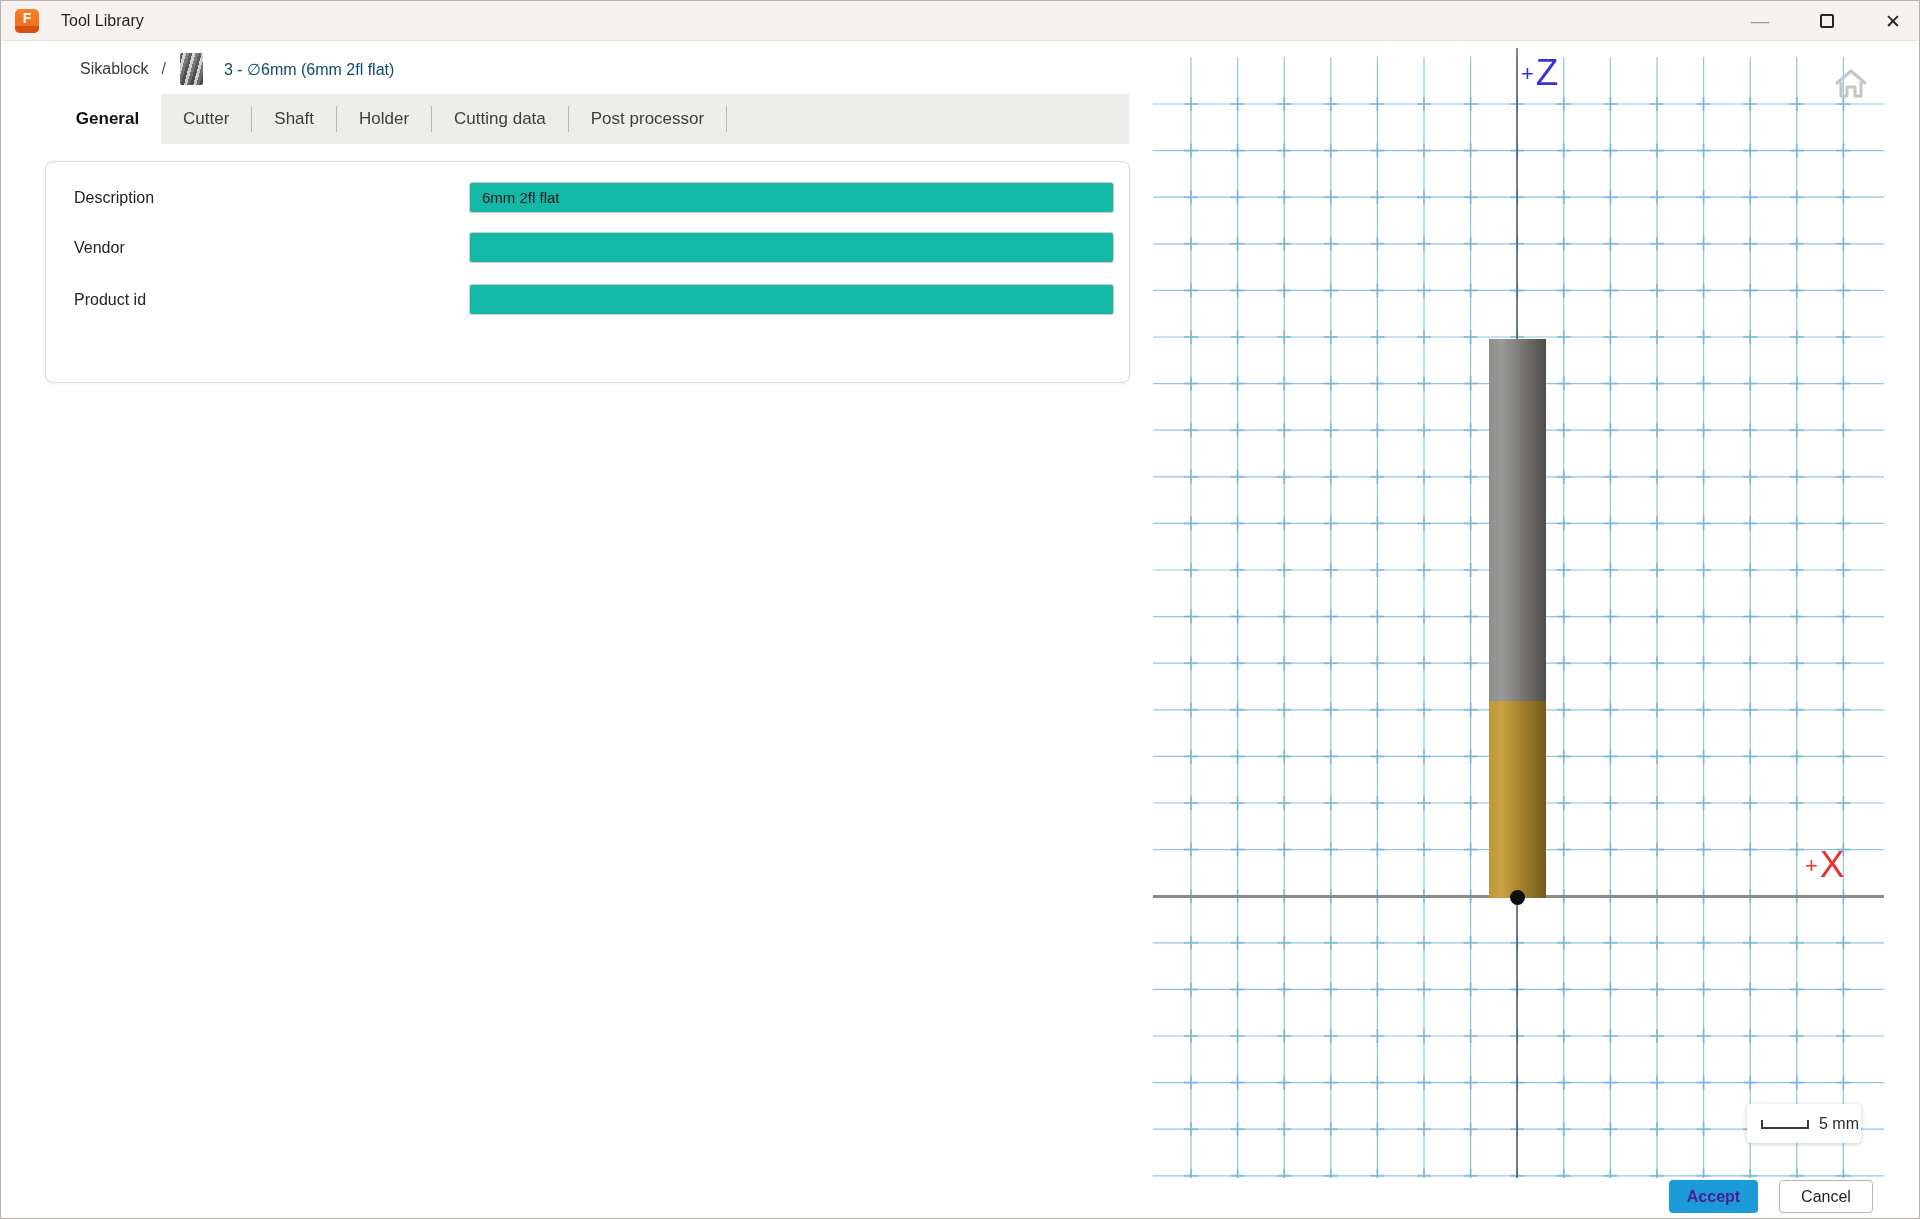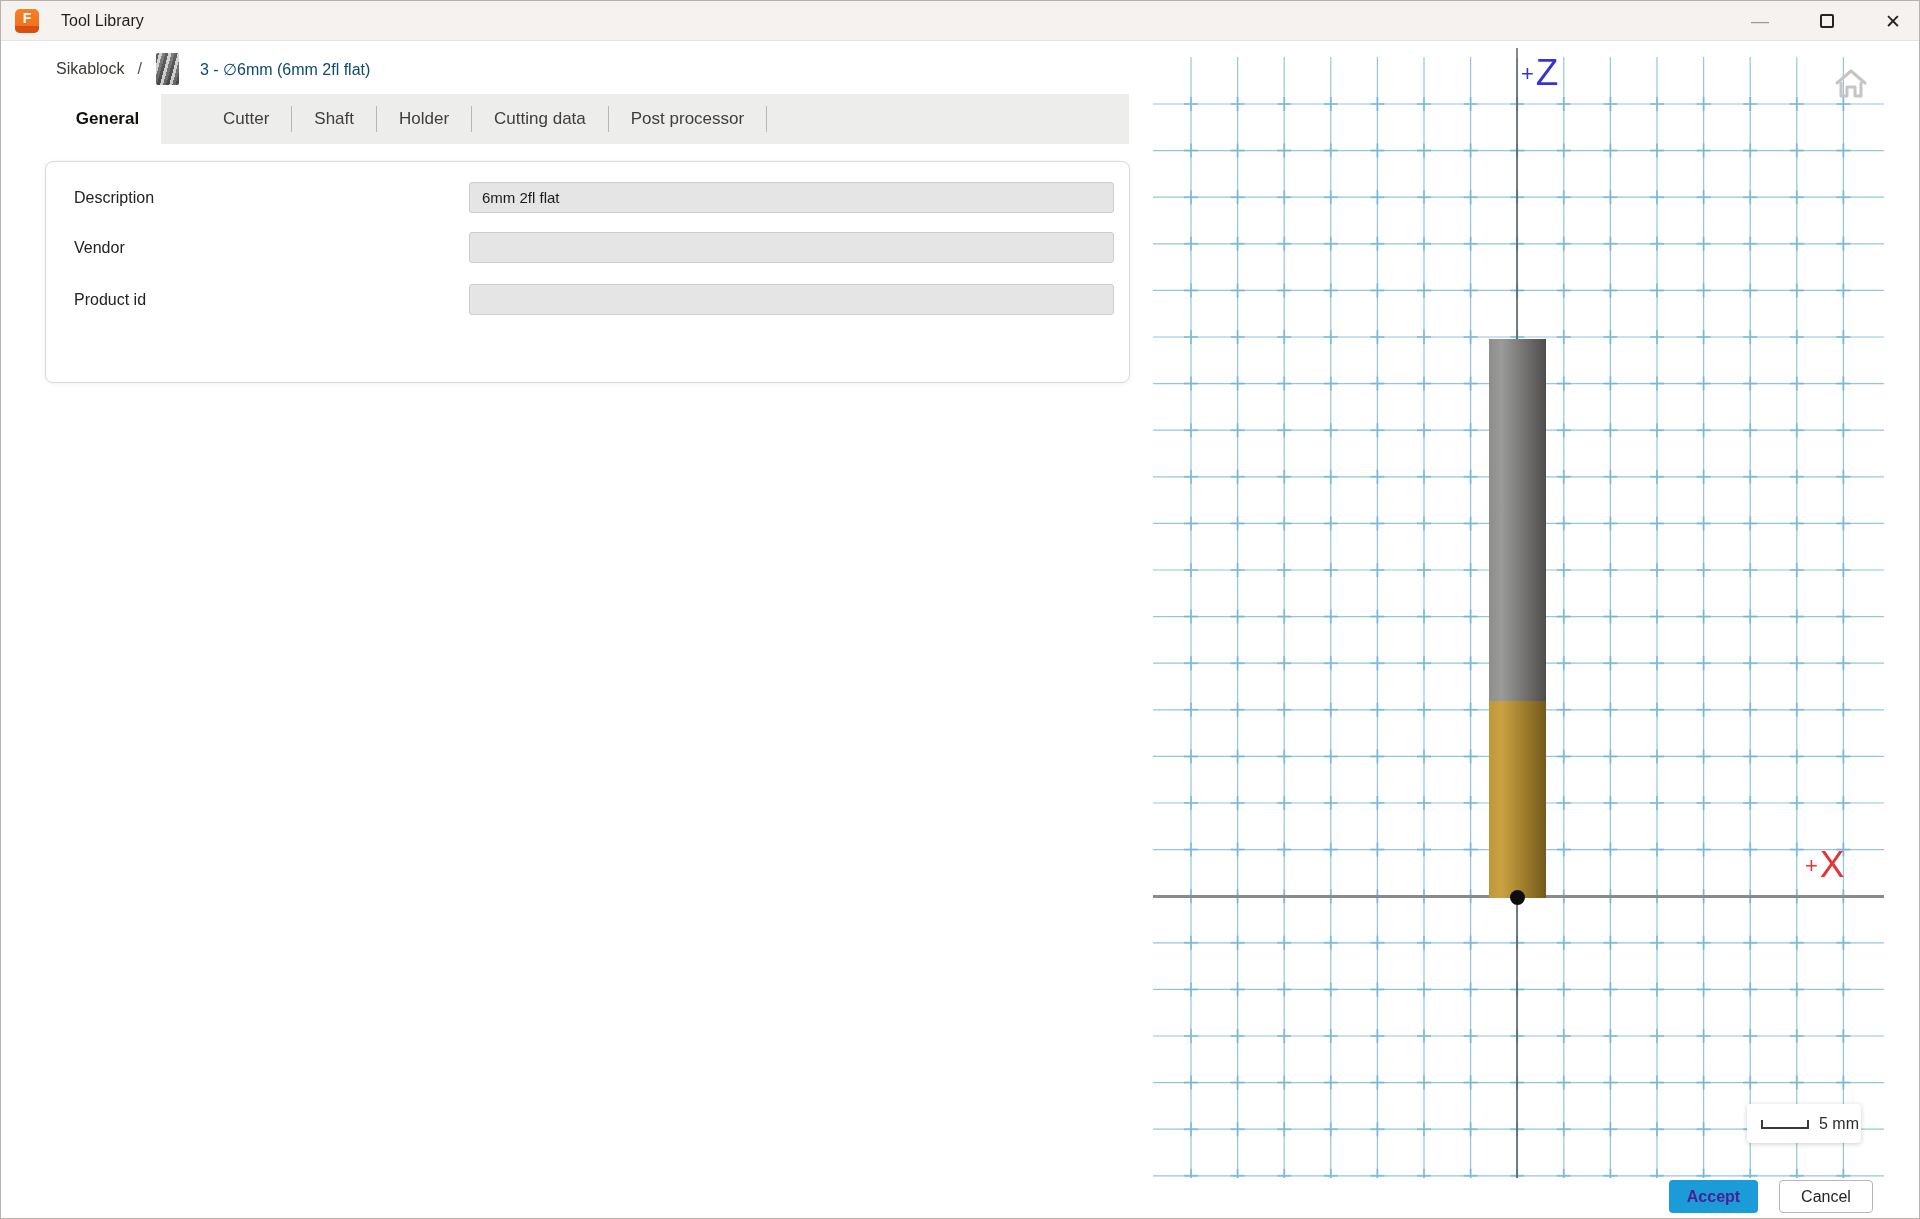--- a/index.html
+++ b/index.html
@@ -13,39 +13,39 @@
   .app-icon .strip { position:absolute; bottom:0; left:0; width:100%; height:7px; background:#d84f10; }
   .win-title { position:absolute; left:48px; top:0; height:40px; line-height:40px; font-size:16px; color:#211e1c;margin-left:12px; }
   .win-btn { position:absolute; top:0; width:46px; height:40px; display:flex; align-items:center; justify-content:center; cursor:default; }
   .btn-min { left:1736px; color:#9a9794; font-size:18px; }
   .btn-max { left:1803px; }
   .btn-max .sq { width:14px; height:14px; border:2px solid #262422; border-radius:2px; }
   .btn-close { left:1869px; color:#262422; font-size:19px; }
 
   
   .breadcrumb { position:absolute; left:55px; top:50px; height:36px; display:flex; align-items:center; font-size:16px; color:#3c3935; }
-  .crumb-lib { color:#3c3935; }
+  .crumb-lib { color:#3c3935;margin-left:24px; }
   .crumb-sep { margin:0 14px 0 13px; color:#55524e; }
   .tool-thumb { width:23px; height:32px; margin-right:21px; border-radius:2px;
     background:
       repeating-linear-gradient(105deg, rgba(40,40,40,.55) 0 3px, rgba(225,225,225,.8) 3px 6px, rgba(95,95,95,.55) 6px 9px),
       linear-gradient(180deg,#a8a8a8,#6e6e6e); }
   .crumb-tool { color:#0c4a6e; }
 
   
   .tab-general { position:absolute; left:53px; top:93px; width:107px; height:50px; background:#fff; display:flex; align-items:center; justify-content:center; font-size:17px; font-weight:bold; color:#14120f; }
-  .tab-strip { position:absolute; left:160px; top:93px; width:968px; height:50px; background:#ededec; display:flex; align-items:center;padding-left:40px; }
+  .tab-strip { position:absolute; left:160px; top:93px; width:968px; height:50px; background:#ededec; display:flex; align-items:center; }
   .tab { padding:0 22px; font-size:17px; color:#403d3a; height:50px; display:flex; align-items:center; cursor:default; }
   .tab-sep { width:1px; height:26px; background:#b9b6b3; }
 
   
   .card { position:absolute; left:44px; top:160px; width:1085px; height:222px; background:#fff; border:1px solid #dcd9d6; border-radius:8px; box-shadow:0 1px 5px rgba(0,0,0,.06); }
   .form-row { position:absolute; left:0; width:100%; height:31px; }
   .form-label { position:absolute; left:28px; top:0; height:31px; line-height:31px; font-size:16px; color:#242120; }
-  .form-input { position:absolute; left:423px; top:0; width:645px; height:31px; border:1px solid #cfccca; border-radius:3px; font-family:"Liberation Sans", sans-serif; font-size:15px; color:#1d1b19; padding:0 12px; outline:none; background:#e5e5e5; }
+  .form-input { position:absolute; left:423px; top:0; width:645px; height:31px; border:1px solid #cfccca; border-radius:3px; font-family:"Liberation Sans", sans-serif; font-size:15px; color:#1d1b19; padding:0 12px; outline:none; background:#14b8a6; }
 
   
   .preview { position:absolute; left:1152px; top:47px; width:731px; height:1130px; background:#fff; }
   .preview svg.grid { position:absolute; left:0; top:0; }
   .tool-shaft { position:absolute; left:336px; top:291px; width:57px; height:362px;
     background:linear-gradient(90deg,#8d8d8b 0%,#9a9a98 22%,#767573 60%,#4e4d4b 100%); }
   .tool-cutter { position:absolute; left:336px; top:653px; width:57px; height:197px;
     background:linear-gradient(90deg,#bd9839 0%,#caa242 22%,#9b7a29 65%,#74591d 100%); }
   .origin-dot { position:absolute; left:357px; top:842px; width:15px; height:15px; border-radius:50%; background:#0d0d0d; }
   .axis-label { position:absolute; display:flex; align-items:flex-start; line-height:1; }

